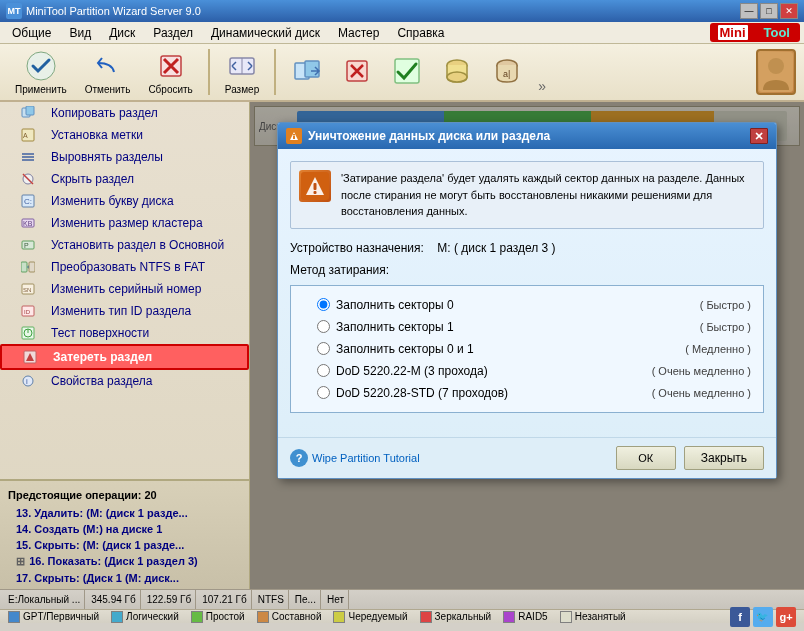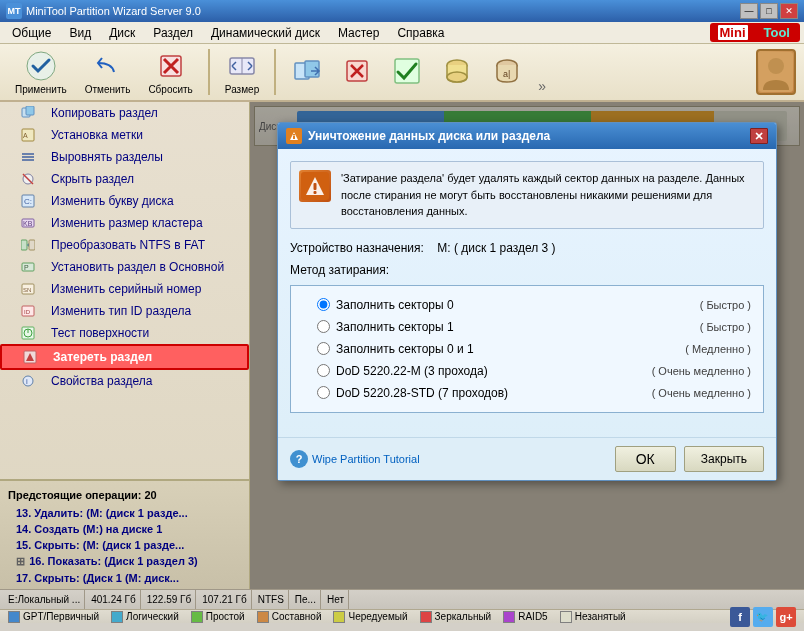--- a/index.html
+++ b/index.html
@@ -315,21 +315,21 @@
       width: 18px; height: 18px; border-radius: 50%;
       background: #4090d0; color: white;
       display: flex; align-items: center; justify-content: center;
       font-size: 11px; font-weight: bold;
     }
     .dialog-buttons { margin-left: auto; display: flex; gap: 8px; }
     .btn-ok {
       background: linear-gradient(to bottom, #f0f0e0, #d8d8c0);
       border: 1px solid #a0a080;
       padding: 4px 20px;
-      font-size: 14px;
+      font-size: 11px;
       cursor: pointer;
       border-radius: 2px;
       min-width: 60px;
     }
     .btn-close {
       background: linear-gradient(to bottom, #f0f0e0, #d8d8c0);
       border: 1px solid #a0a080;
       padding: 4px 16px;
       font-size: 12px;
       cursor: pointer;
@@ -531,35 +531,35 @@
             <svg width="14" height="14" viewBox="0 0 14 14">
               <rect x="1" y="3" width="12" height="8" rx="1" fill="#e8d8f0" stroke="#8060a0" stroke-width="1"></rect>
               <text x="2" y="10" font-size="7" fill="#604080">KB</text>
             </svg>
           </div>
         <span class="si-text">Изменить размер кластера</span>
       </div>
       <div class="sidebar-item">
         <div class="si-icon">
             <svg width="14" height="14" viewBox="0 0 14 14">
+              <rect x="1" y="3" width="12" height="8" rx="1" fill="#d8e8d8" stroke="#60a060" stroke-width="1"></rect>
+              <text x="3" y="10" font-size="7" fill="#406040">P</text>
+            </svg>
+          </div>
+        <span class="si-text">Установить раздел в Основной</span>
+      </div>
+      <div class="sidebar-item">
+        <div class="si-icon">
+            <svg width="14" height="14" viewBox="0 0 14 14">
               <rect x="0" y="2" width="6" height="10" rx="1" fill="#c8e0c8" stroke="#60a060" stroke-width="1"></rect>
               <path d="M6 7 L8 5 L8 9 Z" fill="#4080a0"></path>
               <rect x="8" y="2" width="6" height="10" rx="1" fill="#e0d8c8" stroke="#a09060" stroke-width="1"></rect>
             </svg>
           </div>
         <span class="si-text">Преобразовать NTFS в FAT</span>
-      </div>
-      <div class="sidebar-item">
-        <div class="si-icon">
-            <svg width="14" height="14" viewBox="0 0 14 14">
-              <rect x="1" y="3" width="12" height="8" rx="1" fill="#d8e8d8" stroke="#60a060" stroke-width="1"></rect>
-              <text x="3" y="10" font-size="7" fill="#406040">P</text>
-            </svg>
-          </div>
-        <span class="si-text">Установить раздел в Основной</span>
       </div>
       <div class="sidebar-item">
         <div class="si-icon">
             <svg width="14" height="14" viewBox="0 0 14 14">
               <rect x="1" y="2" width="12" height="10" rx="1" fill="#f8f0e0" stroke="#a09060" stroke-width="1"></rect>
               <text x="2" y="10" font-size="6" fill="#806040">SN</text>
             </svg>
           </div>
         <span class="si-text">Изменить серийный номер</span>
       </div>
@@ -723,21 +723,21 @@
       </div>
     </div>
   </div>
 </div>
 
 <div class="status-bar">
   <div class="status-item">
     <span>Е:Локальный ...</span>
   </div>
   <div class="status-item">
-    <span>401.24 Гб</span>
+    <span>345.94 Гб</span>
   </div>
   <div class="status-item">
     <span>122.59 Гб</span>
   </div>
   <div class="status-item">
     <span>107.21 Гб</span>
   </div>
   <div class="status-item">
     <span>NTFS</span>
   </div>

